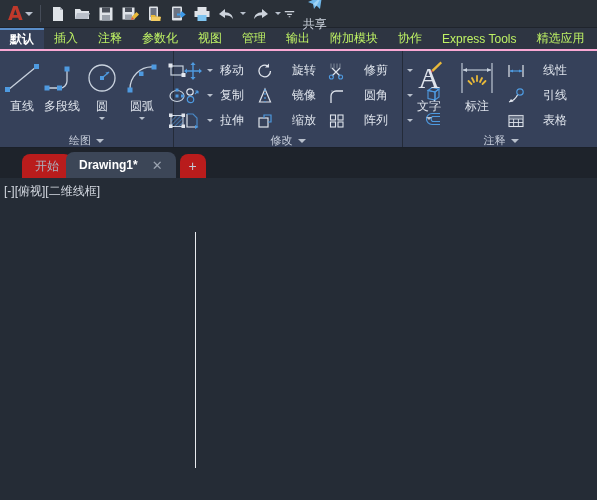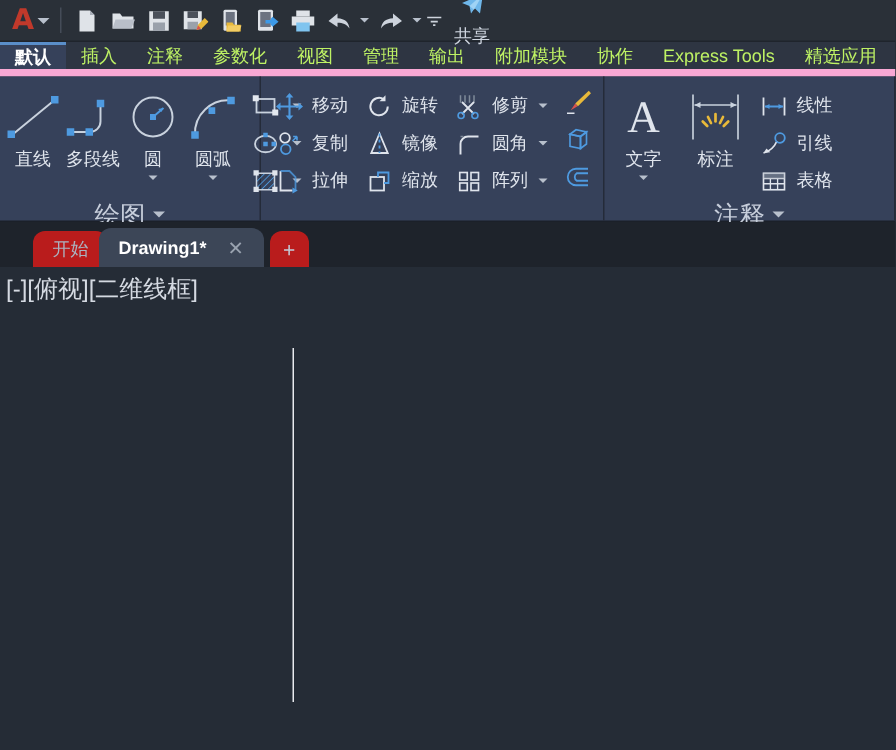--- a/index.html
+++ b/index.html
@@ -41,21 +41,21 @@
   .qat-caret-btn { width: 11px; height: 24px; display:flex; align-items:center; justify-content:center; }
   .share {
     display: flex; align-items: center; gap: 5px;
     margin-left: 8px; color: #cfd6e0; font-size: 12px; flex-direction: column;
   }
 
   
   .tabstrip {
     height: 23px; background: #2e3542;
     display: flex; align-items: stretch;
-    font-size: 12px; border-bottom: 5px solid #f9a8d4;
+    font-size: 12px; border-bottom: 2px solid #f9a8d4;
   }
   .rtab {
     padding: 0 10px; display: flex; align-items: center;
     color: #bef264; white-space: nowrap;
   }
   .rtab.active {
     background: #36415a; color: #ffffff; font-weight: bold;
     border-top: 2px solid #5a8ec9;
   }
 
@@ -68,32 +68,32 @@
   }
   .panel {
     display: flex; flex-direction: column;
     border-right: 1px solid #242b39;
     position: relative;
   }
   .panel-body { flex: 1; display: flex; align-items: flex-start; padding: 4px 2px 0 2px; }
   .panel-foot {
     height: 20px; display: flex; align-items: center;
     justify-content: center; gap: 5px;
-    color: #c7cedb; font-size: 17px;
+    color: #c7cedb; font-size: 11px;
   }
   .big-btn {
     width: 48px; display: flex; flex-direction: column;
     align-items: center; gap: 1px; padding-top: 2px;
   }
   .big-btn .glyph { height: 42px; display: flex; align-items: center; justify-content: center; }
   .big-btn .lbl { color: #dfe4ec; font-size: 12px; line-height: 13px; }
   .big-btn .sub-caret { height: 9px; display: flex; align-items: center; justify-content: center; }
   .sm-col { display: flex; flex-direction: column; padding-top: 3px; }
   .sm-btn {
-    height: 25px; display: flex; align-items: center; gap: 4px; padding: 0 2px;
+    height: 25px; display: flex; align-items: center; gap: 16px; padding: 0 2px;
   }
   .sm-btn .glyph { width: 22px; display: flex; align-items: center; justify-content: center; }
   .sm-btn .lbl { color: #dfe4ec; font-size: 12px; white-space: nowrap; }
   .sm-btn .tail { width: 12px; display: flex; align-items: center; justify-content: center; }
   .icon-only { display:flex; align-items:center; justify-content:center; width: 26px; height: 25px; }
 
   
   .doctabs {
     height: 30px; background: #1e232b;
     display: flex; align-items: flex-end;
@@ -117,21 +117,21 @@
     padding: 0 9px; color: #c3cad6; font-size: 14px; margin-left: 10px;
   }
 
   
   .canvas {
     position: absolute; left: 0; top: 178px;
     width: 597px; height: 322px; background: #252c36;
   }
   .vp-label {
     position: absolute; left: 4px; top: 5px;
-    color: #d5dae2; font-size: 16px; white-space: nowrap; text-align: right;
+    color: #d5dae2; font-size: 12px; white-space: nowrap; text-align: right;
   }
   .draw-line {
     position: absolute; left: 195px; top: 54px;
     width: 1px; height: 236px; background: #e8eaee;
   }
 </style>
 </head>
 <body>
 
 <div id="app">
@@ -493,20 +493,24 @@
           </div>
           <div class="icon-only">
             <span>
               <svg width="19" height="18" viewBox="0 0 19 18">
                   <path d="M16 3.5H8a5.5 5.5 0 0 0 0 11h8" stroke="#4e9ae0" stroke-width="1.2" fill="none"></path>
                   <path d="M16 6.5H8.5a3 3 0 0 0 0 5H16" stroke="#4e9ae0" stroke-width="1.2" fill="none"></path>
                 </svg>
             </span>
           </div>
         </div>
+      </div>
+      <div class="panel-foot">
+        <span>修改</span>
+        <i class="caret"></i>
       </div>
     </div>
 
     <div class="panel" style="flex:1">
       <div class="panel-body">
         <div class="big-btn">
           <span class="glyph">
             <svg width="38" height="36" viewBox="0 0 38 36">
                 <text x="19" y="28" text-anchor="middle" font-family="Liberation Serif, serif" font-size="30" fill="#dfe4ec">A</text>
               </svg>

